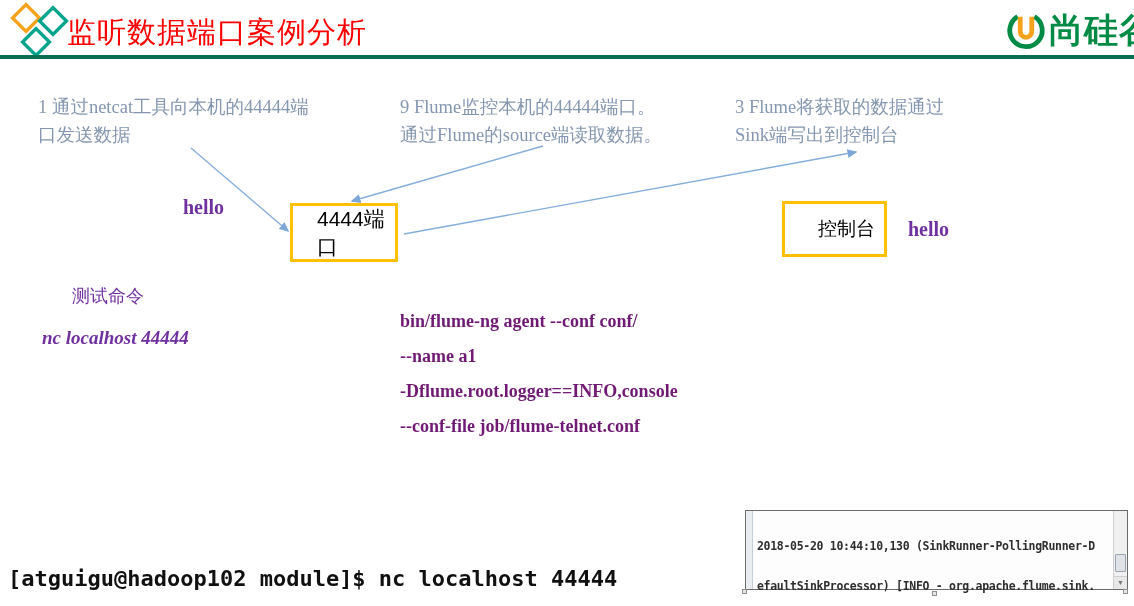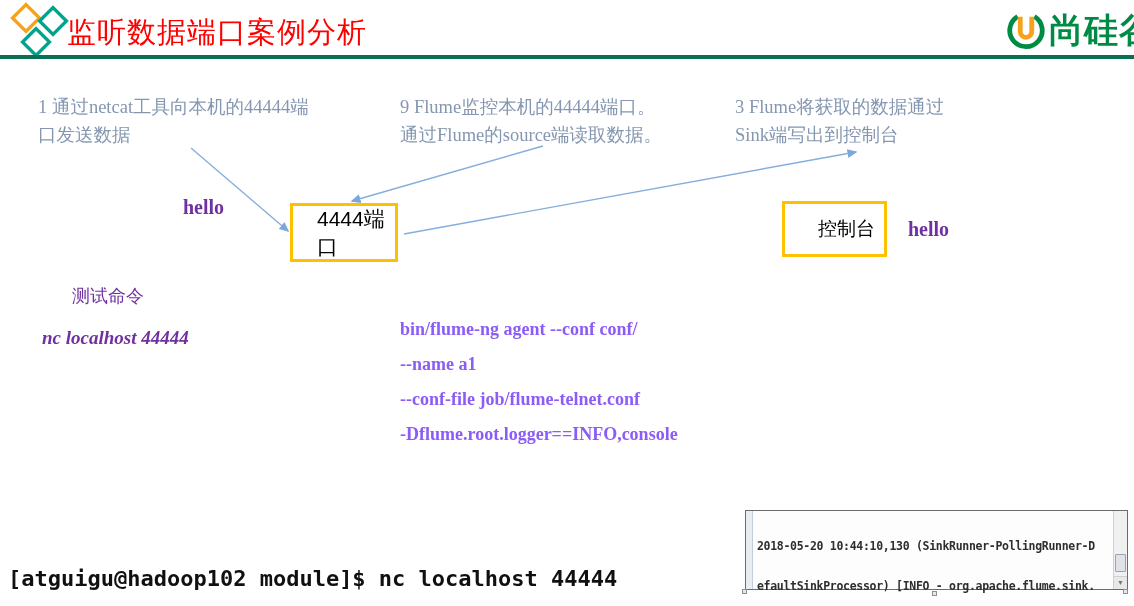--- a/index.html
+++ b/index.html
@@ -68,21 +68,21 @@
     font-size: 18px; color: #7030A0; margin-left: 32px;
   }
   .nc-command {
     position: absolute; left: 42px; top: 327px;
     font-family: "Liberation Serif", "DejaVu Serif", serif;
     font-size: 19px; font-weight: bold; color: #7030A0; font-style: italic;
   }
   .flume-commands {
     position: absolute; left: 400px; top: 309px;
     font-family: "Liberation Serif", "DejaVu Serif", serif;
-    font-size: 18px; font-weight: 600; color: #8b5cf6; margin-top: 8px;
+    font-size: 18px; font-weight: 600; color: #701a75;
   }
   .flume-commands .cmd-line { height: 35px; line-height: 24px; }
 
   
   .terminal {
     position: absolute; left: 8px; top: 511px;
     font-family: "DejaVu Sans Mono", "Liberation Mono", monospace;
     font-size: 22px; font-weight: bold; color: #101010;
     line-height: 27px; white-space: pre;
   }
@@ -169,22 +169,22 @@
   <div class="flow-box console-box">
     <span>控制台</span>
   </div>
   <div class="hello-label hello-right">hello</div>
 
   <div class="test-label">测试命令</div>
   <div class="nc-command">nc localhost 44444</div>
   <div class="flume-commands">
     <div class="cmd-line">bin/flume-ng agent --conf conf/</div>
     <div class="cmd-line">--name a1</div>
+    <div class="cmd-line">-Dflume.root.logger==INFO,console</div>
     <div class="cmd-line">--conf-file job/flume-telnet.conf</div>
-    <div class="cmd-line">-Dflume.root.logger==INFO,console</div>
   </div>
 
   <div class="terminal">
     <div>[atguigu@hadoop102 module]$ nc localhost 44444</div>
     
   </div>
 
   <div class="log-panel">
     <div class="log-left-strip"></div>
     <div class="log-text">

